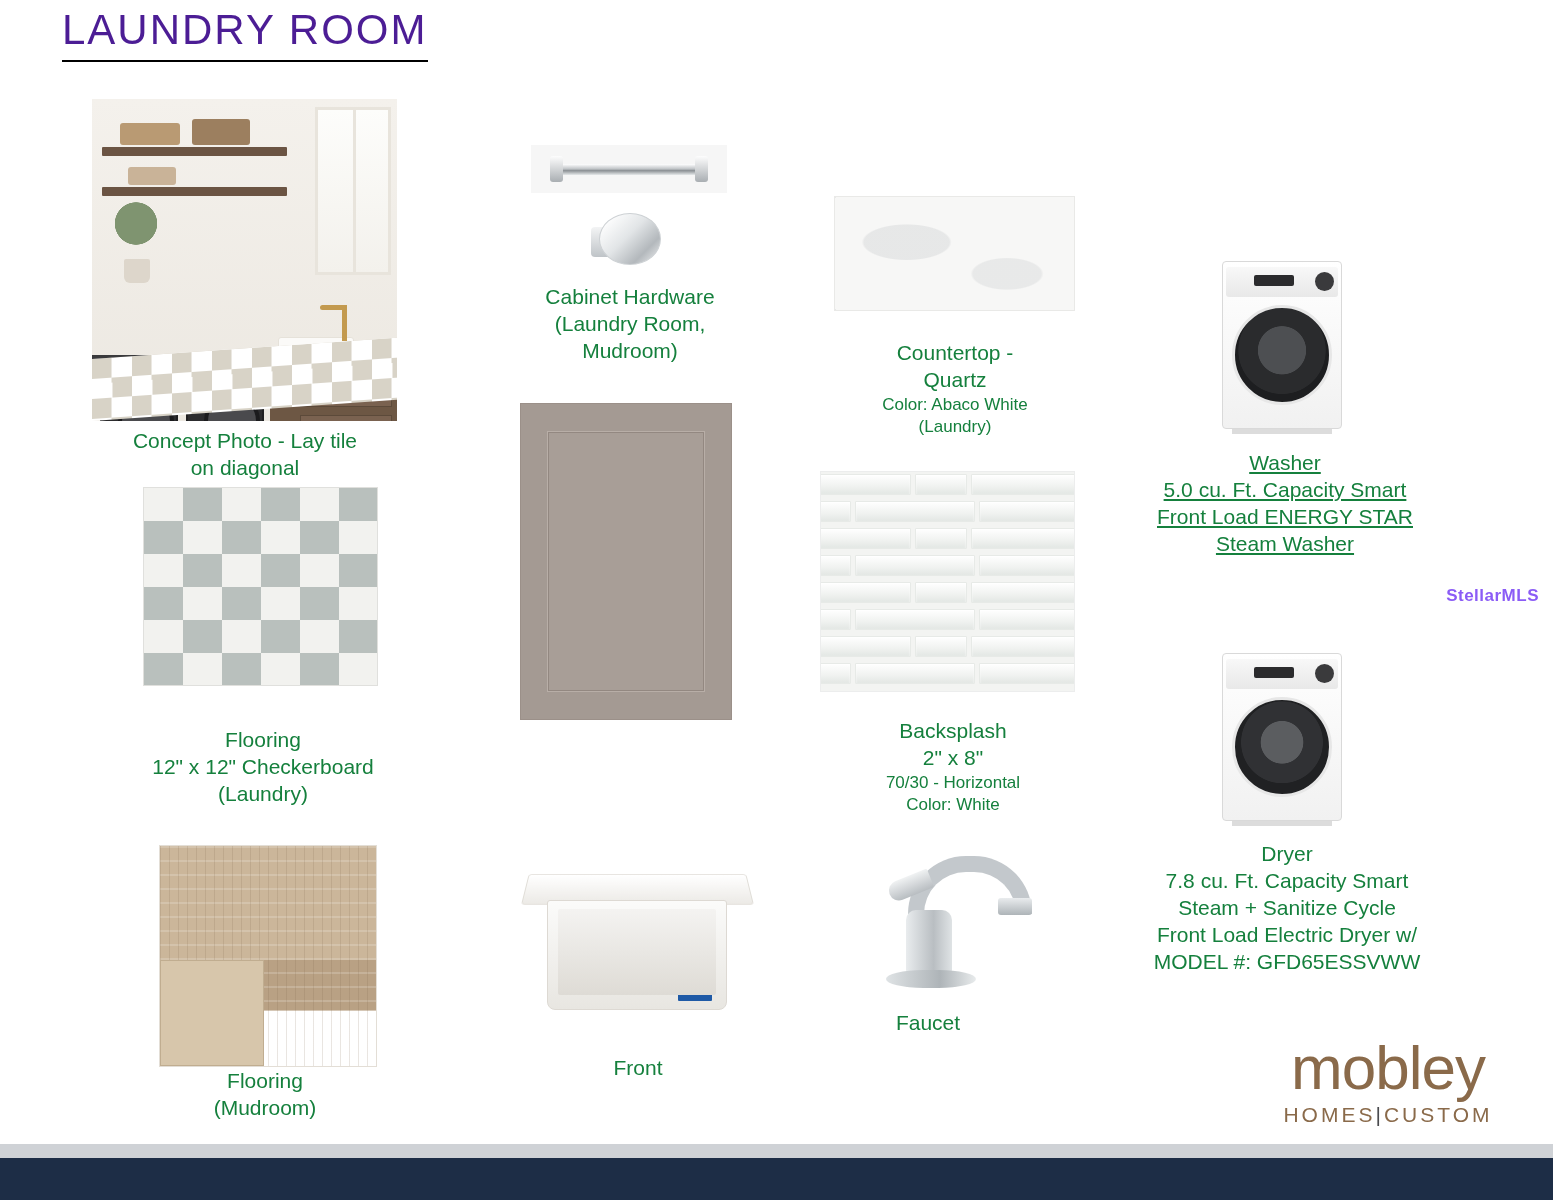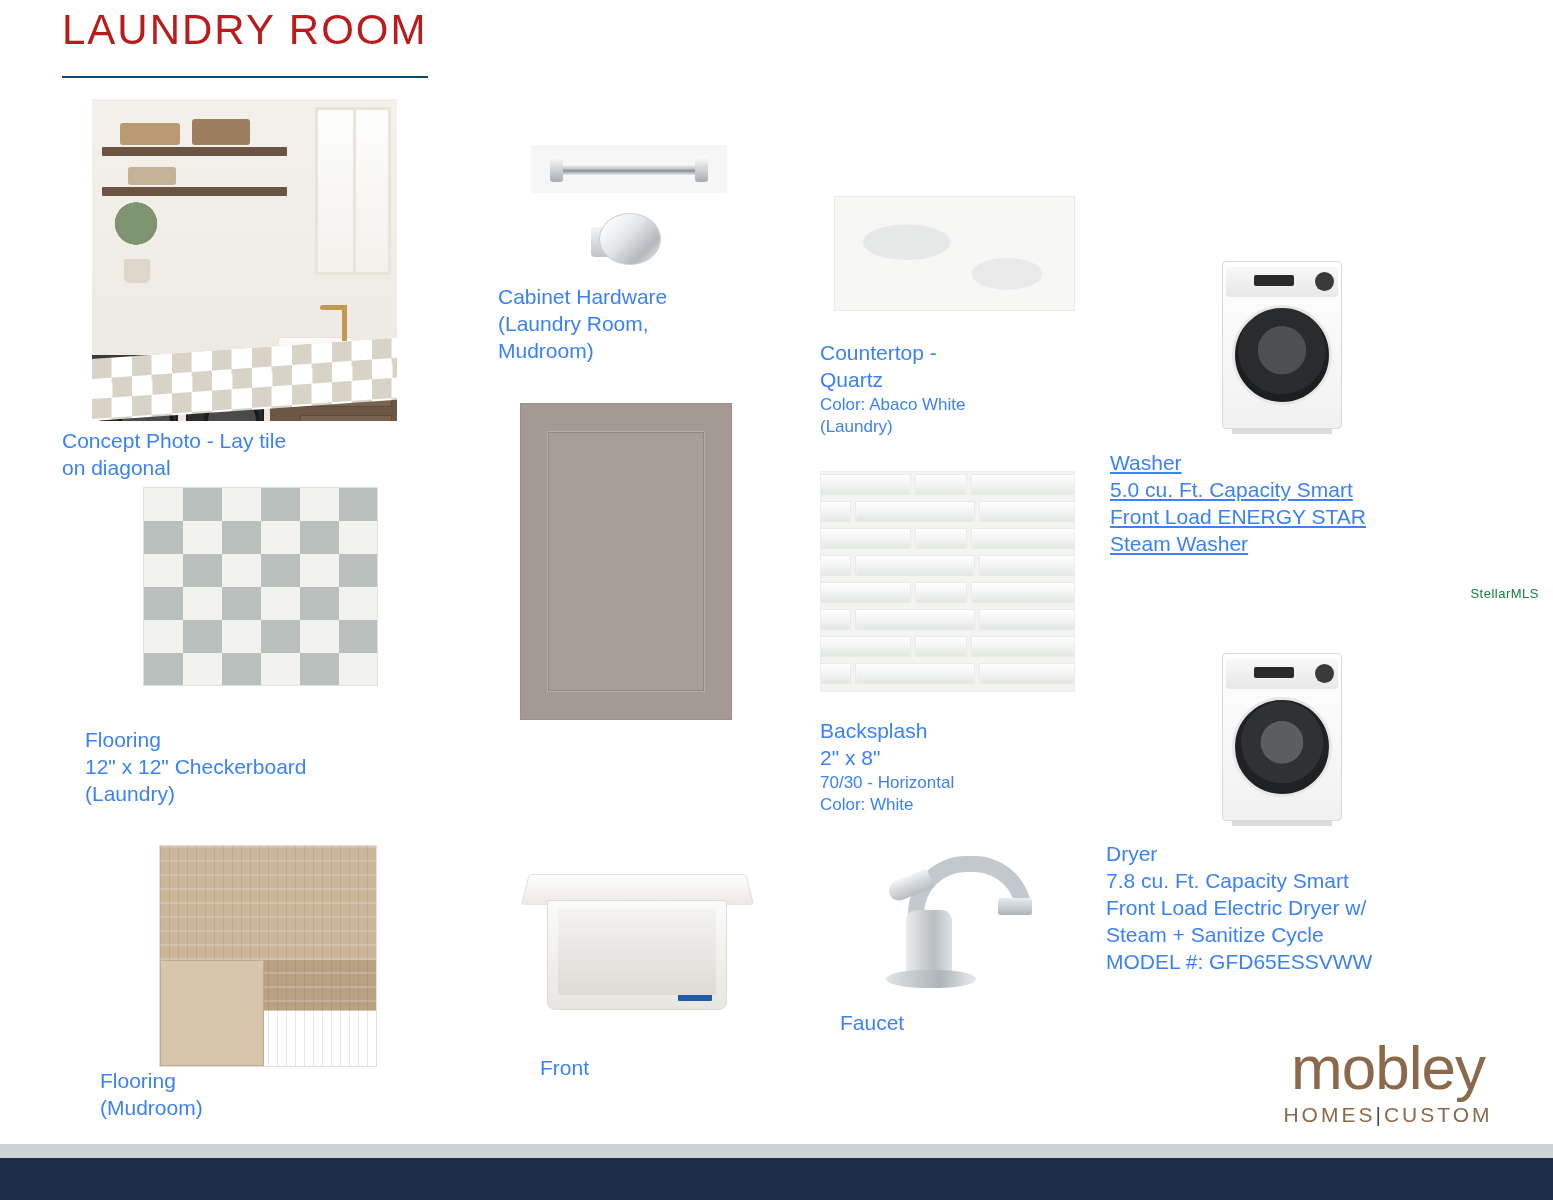--- a/index.html
+++ b/index.html
@@ -10,28 +10,28 @@
     font-family:"Liberation Sans", sans-serif;
     color:#444548;
     position:relative;
     overflow:hidden;
   }
   .page { position:relative; width:1553px; height:1200px; }
 
   
   .title {
     position:absolute; left:62px; top:6px;
-    font-size:42px; letter-spacing:2px; color:#b91c1c;
+    font-size:42px; letter-spacing:2px; color:#4c1d95;
     font-weight:400;
-    padding-bottom:22px;
-    border-bottom:2px solid #0c4a6e;
-  }
-
-  
-  .cap { color:#3b82f6; line-height:1.28; }
+    padding-bottom:6px;
+    border-bottom:2px solid #000000;
+  }
+
+  
+  .cap { text-align:center; color:#15803d; line-height:1.28; }
   .cap .l1 { font-size:21px; }
   .cap .sm { font-size:17px; }
 
   
   .concept-photo {
     position:absolute; left:92px; top:99px; width:305px; height:322px;
     overflow:hidden; background:#efece6;
   }
   .cp-wall { position:absolute; inset:0; background:linear-gradient(#f4f1ec,#ece8e1); }
   .cp-window {
@@ -257,22 +257,23 @@
   .cap-washer { position:absolute; left:1110px; top:450px; width:350px;text-decoration:underline; }
   .cap-dryer  { position:absolute; left:1106px; top:841px; width:362px; }
 
   
   .logo { position:absolute; left:1243px; top:1037px; width:290px; text-align:center; }
   .logo .word { font-size:62px; color:#8a6a4a; letter-spacing:-1px; line-height:1; font-weight:400; }
   .logo .sub { margin-top:4px; font-size:21px; letter-spacing:3px; color:#8a6a4a; }
   .logo .sub .sep { color:#4a4b4e; }
 
   .watermark {
-    position:absolute; right:14px; top:586px; font-size:13px; color:#15803d;
+    position:absolute; right:14px; top:586px; font-size:17px; color:#8b5cf6;
     letter-spacing:.5px;
+    font-weight:bold;
   }
 
   
   .bar-light { position:absolute; left:0; bottom:42px; width:100%; height:14px; background:#cfd2d6; }
   .bar-dark  { position:absolute; left:0; bottom:0; width:100%; height:42px; background:#1d2d46; }
 </style>
 </head>
 <body>
 
 <div class="page">
@@ -438,22 +439,22 @@
     <div class="ap-body"></div>
     <div class="ap-panel"></div>
     <div class="ap-screen"></div>
     <div class="ap-dial"></div>
     <div class="ap-door silver"></div>
     <div class="ap-foot"></div>
   </div>
   <div class="cap cap-dryer">
     <div class="l1">Dryer</div>
     <div class="l1">7.8 cu. Ft. Capacity Smart</div>
+    <div class="l1">Steam + Sanitize Cycle</div>
     <div class="l1">Front Load Electric Dryer w/</div>
-    <div class="l1">Steam + Sanitize Cycle</div>
     <div class="l1">MODEL #: GFD65ESSVWW</div>
   </div>
 
   <div class="watermark">StellarMLS</div>
 
   <div class="logo">
     <div class="word">mobley</div>
     <div class="sub">
       <span>HOMES</span><span class="sep">|</span><span>CUSTOM</span>
     </div>

